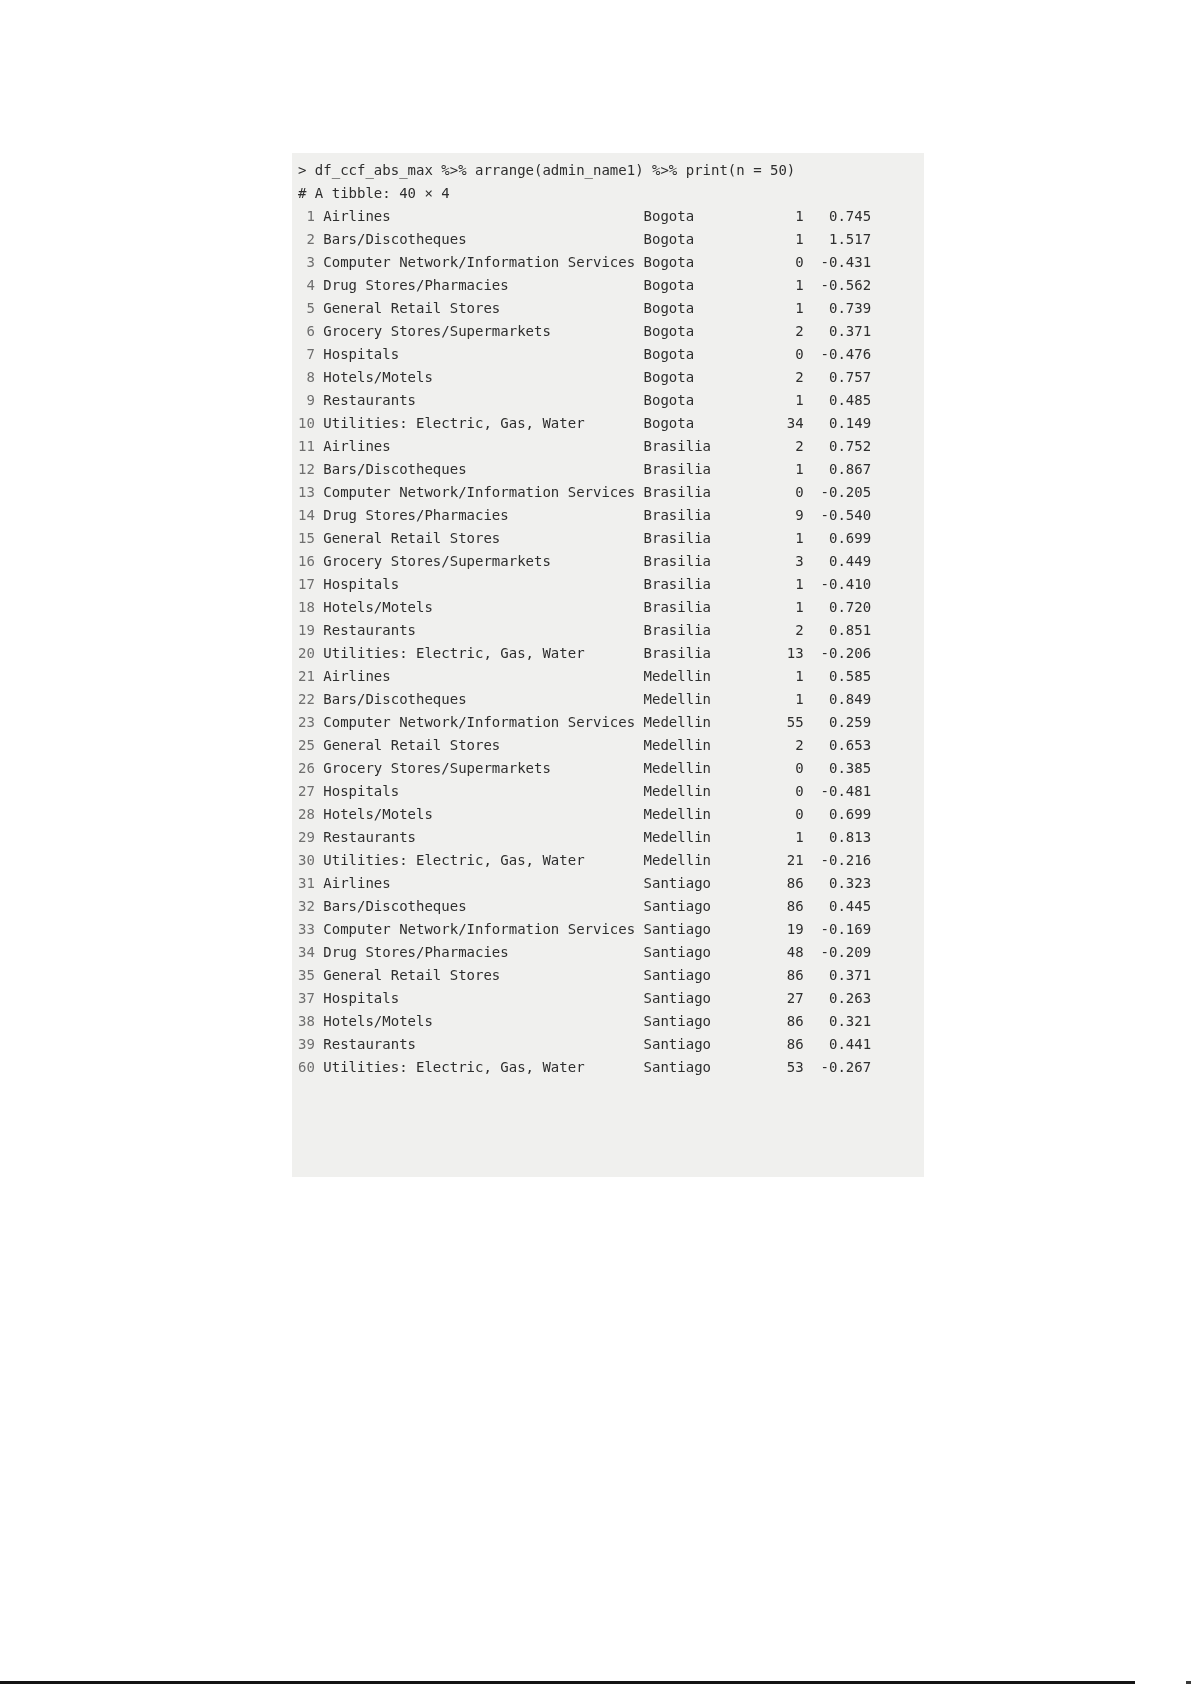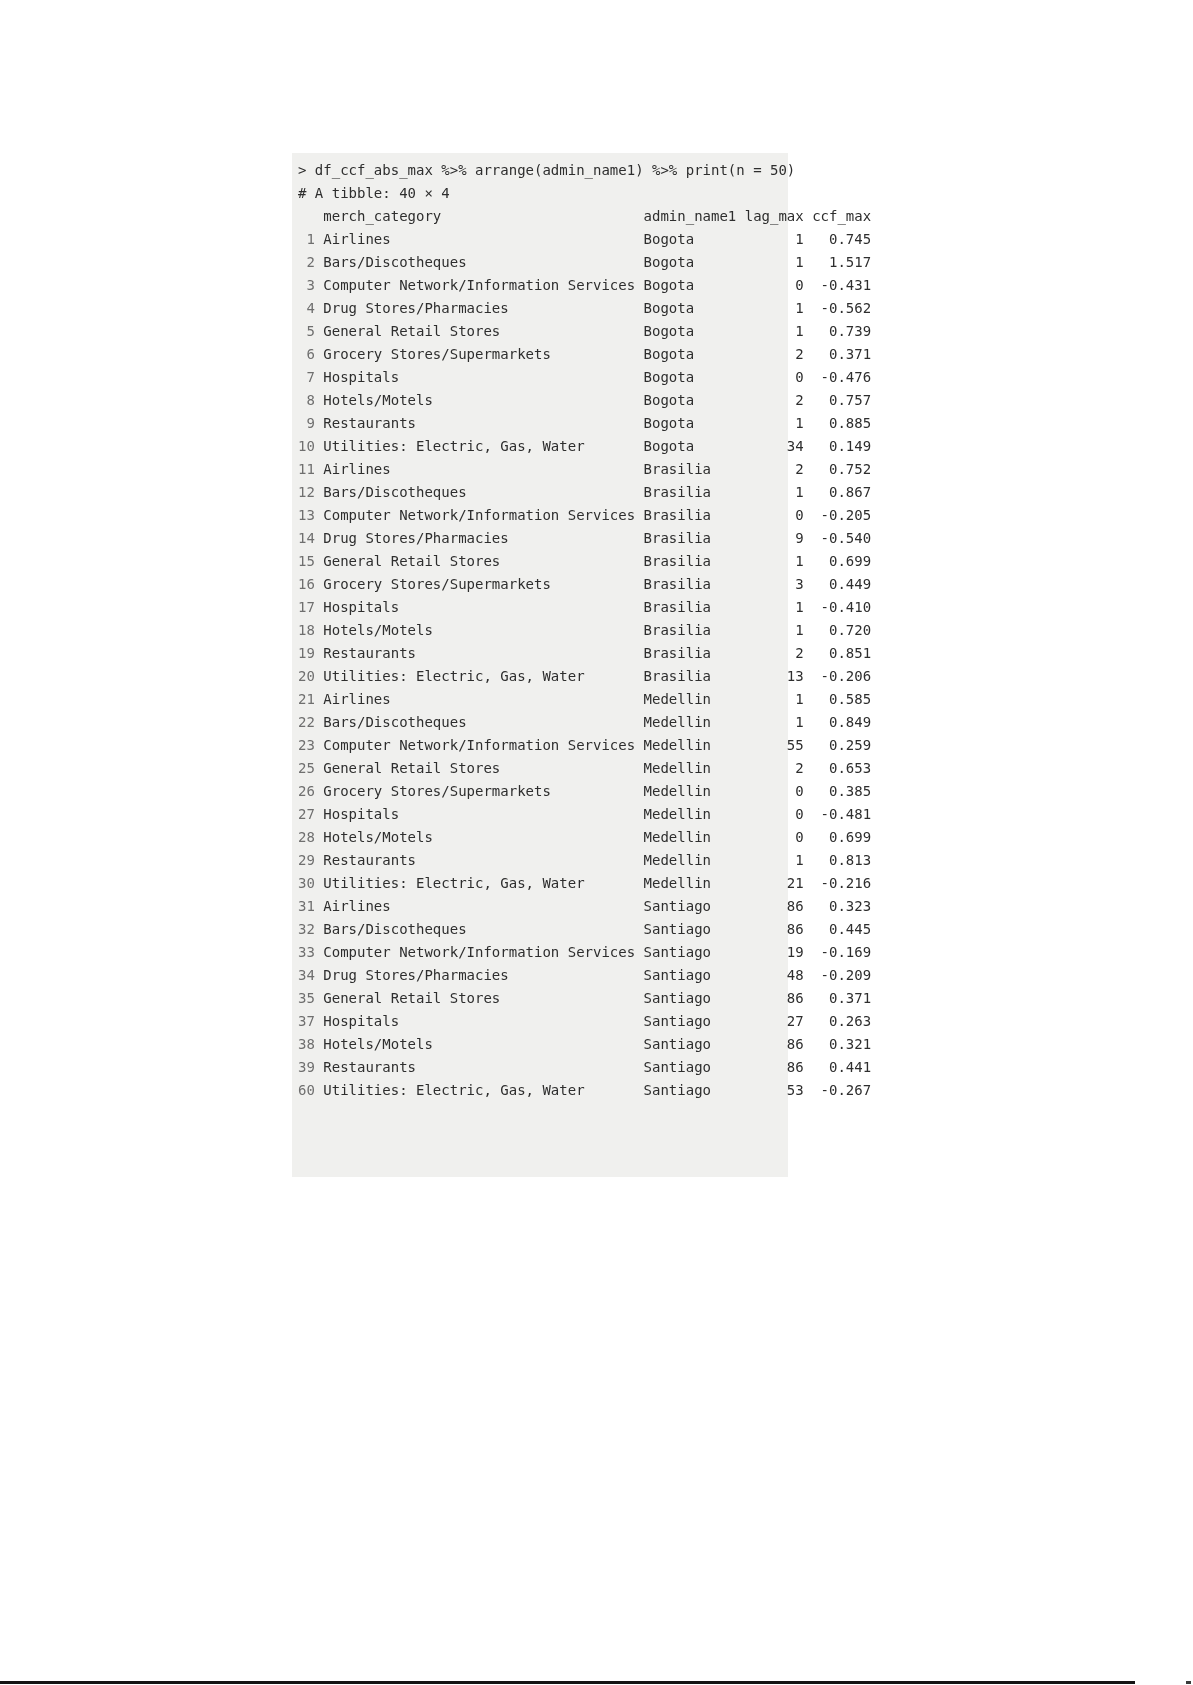--- a/index.html
+++ b/index.html
@@ -14,21 +14,21 @@
   .page {
     position: relative;
     width: 1193px;
     height: 1685px;
     background: #ffffff;
   }
   .console {
     position: absolute;
     left: 292px;
     top: 153px;
-    width: 496px;
+    width: 632px;
     height: 1024px;
     background: #f0f0ee;
     padding: 6px 0 0 6px;
     box-sizing: border-box;
     font-size: 14px;
     color: #2e2e2e;
   }
   .line {
     height: 23px;
     line-height: 23px;
@@ -56,31 +56,30 @@
   }
 </style>
 </head>
 <body>
 
 <div class="page">
 
   <div class="console">
     <div class="line">&gt; df_ccf_abs_max %&gt;% arrange(admin_name1) %&gt;% print(n = 50)</div>
     <div class="line"># A tibble: 40 × 4</div>
-    <div class="line header-line" id="header-line">   merch_category                        admin_name1 lag_max ccf_max</div>
     <div id="rows-container">
         <div class="line"><span class="rownum"> 1</span><span> Airlines                              Bogota            1   0.745</span></div>
         <div class="line"><span class="rownum"> 2</span><span> Bars/Discotheques                     Bogota            1   1.517</span></div>
         <div class="line"><span class="rownum"> 3</span><span> Computer Network/Information Services Bogota            0  -0.431</span></div>
         <div class="line"><span class="rownum"> 4</span><span> Drug Stores/Pharmacies                Bogota            1  -0.562</span></div>
         <div class="line"><span class="rownum"> 5</span><span> General Retail Stores                 Bogota            1   0.739</span></div>
         <div class="line"><span class="rownum"> 6</span><span> Grocery Stores/Supermarkets           Bogota            2   0.371</span></div>
         <div class="line"><span class="rownum"> 7</span><span> Hospitals                             Bogota            0  -0.476</span></div>
         <div class="line"><span class="rownum"> 8</span><span> Hotels/Motels                         Bogota            2   0.757</span></div>
-        <div class="line"><span class="rownum"> 9</span><span> Restaurants                           Bogota            1   0.885</span></div>
+        <div class="line"><span class="rownum"> 9</span><span> Restaurants                           Bogota            1   0.485</span></div>
         <div class="line"><span class="rownum">10</span><span> Utilities: Electric, Gas, Water       Bogota           34   0.149</span></div>
         <div class="line"><span class="rownum">11</span><span> Airlines                              Brasilia          2   0.752</span></div>
         <div class="line"><span class="rownum">12</span><span> Bars/Discotheques                     Brasilia          1   0.867</span></div>
         <div class="line"><span class="rownum">13</span><span> Computer Network/Information Services Brasilia          0  -0.205</span></div>
         <div class="line"><span class="rownum">14</span><span> Drug Stores/Pharmacies                Brasilia          9  -0.540</span></div>
         <div class="line"><span class="rownum">15</span><span> General Retail Stores                 Brasilia          1   0.699</span></div>
         <div class="line"><span class="rownum">16</span><span> Grocery Stores/Supermarkets           Brasilia          3   0.449</span></div>
         <div class="line"><span class="rownum">17</span><span> Hospitals                             Brasilia          1  -0.410</span></div>
         <div class="line"><span class="rownum">18</span><span> Hotels/Motels                         Brasilia          1   0.720</span></div>
         <div class="line"><span class="rownum">19</span><span> Restaurants                           Brasilia          2   0.851</span></div>

